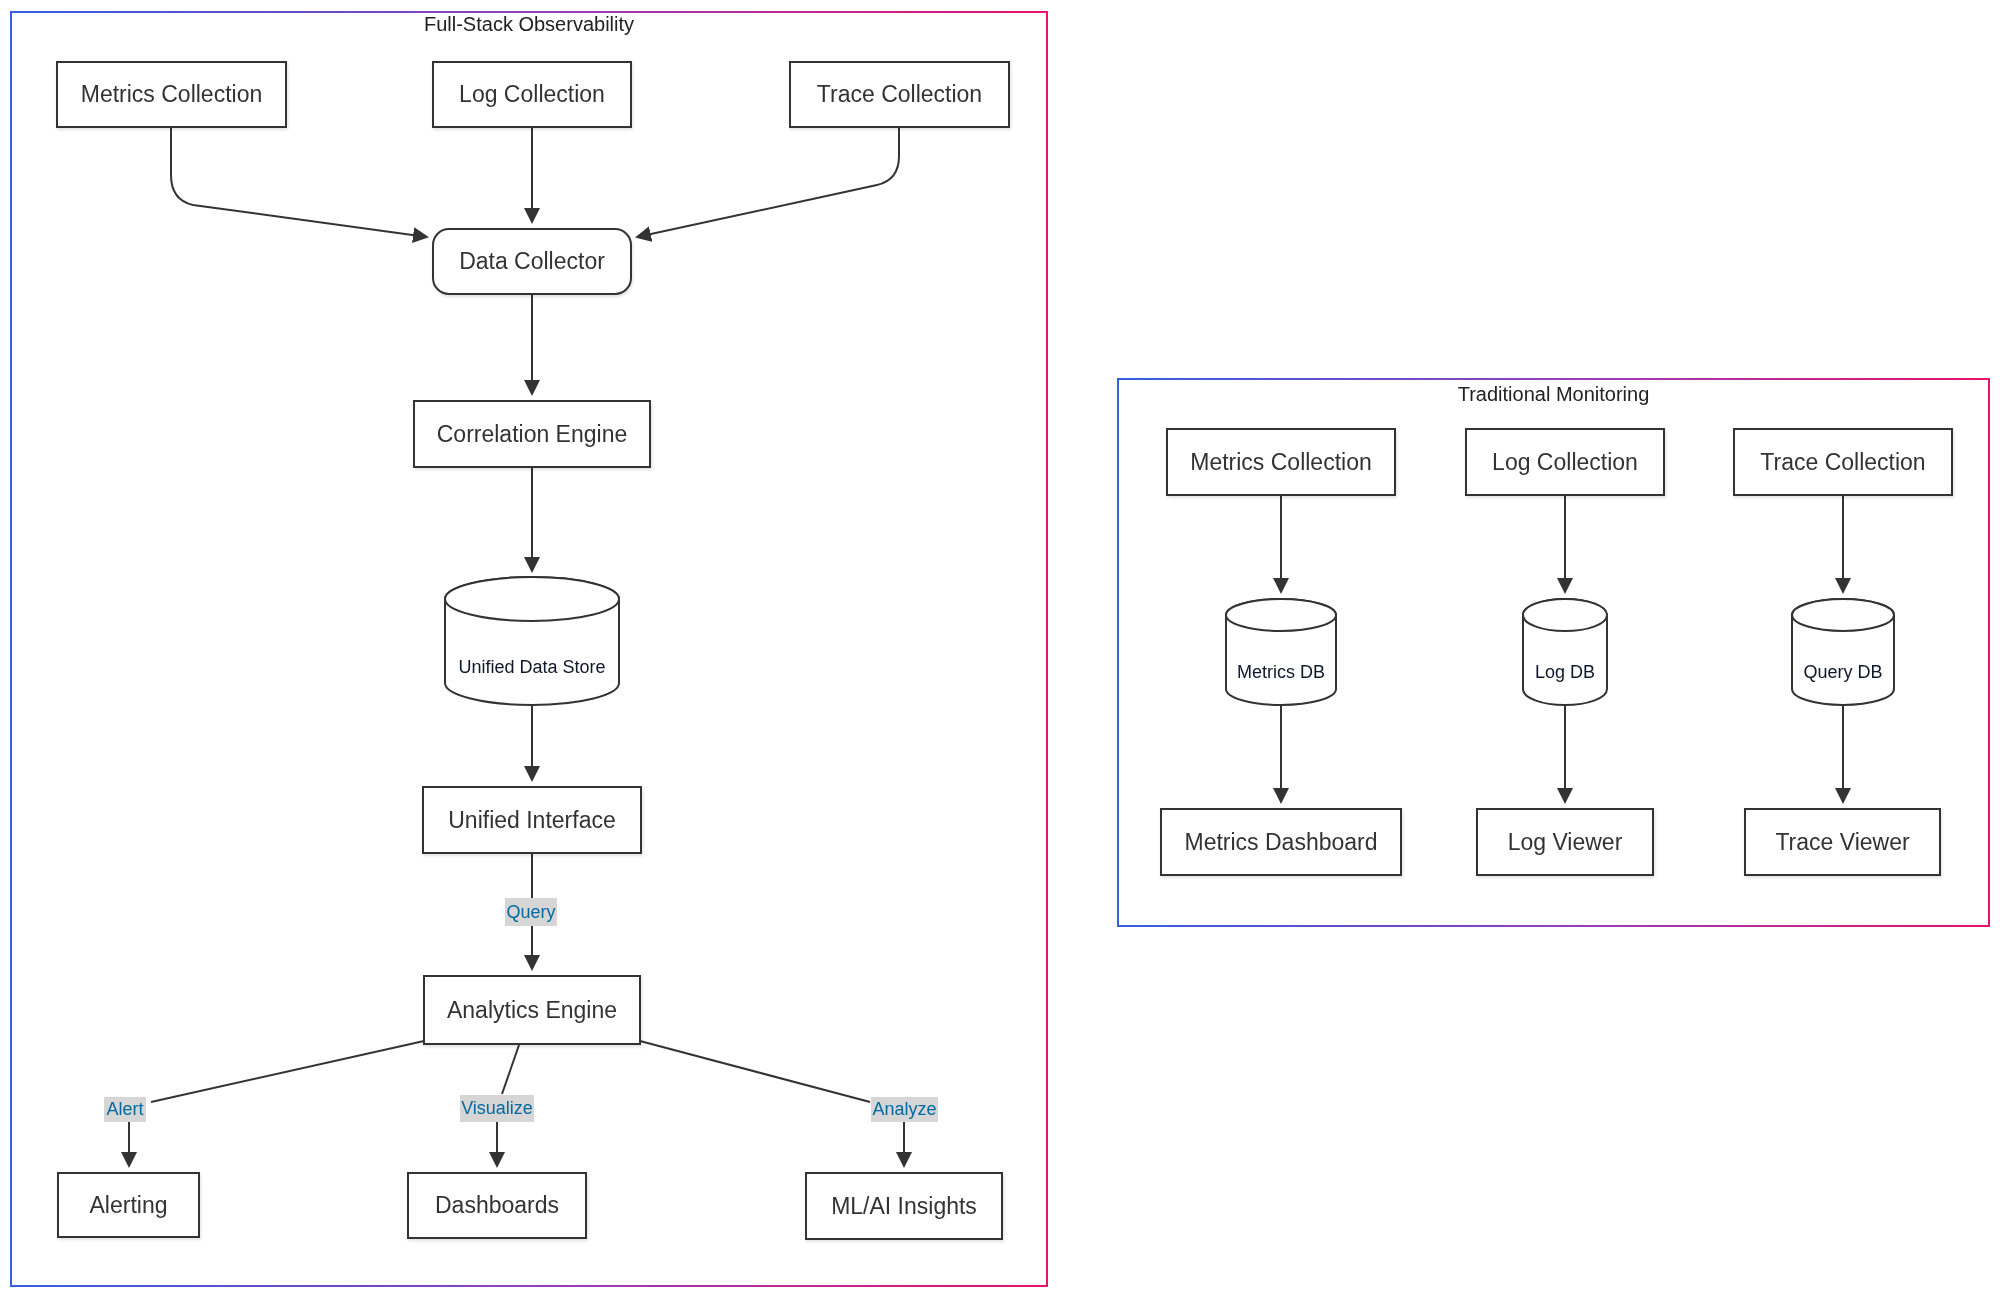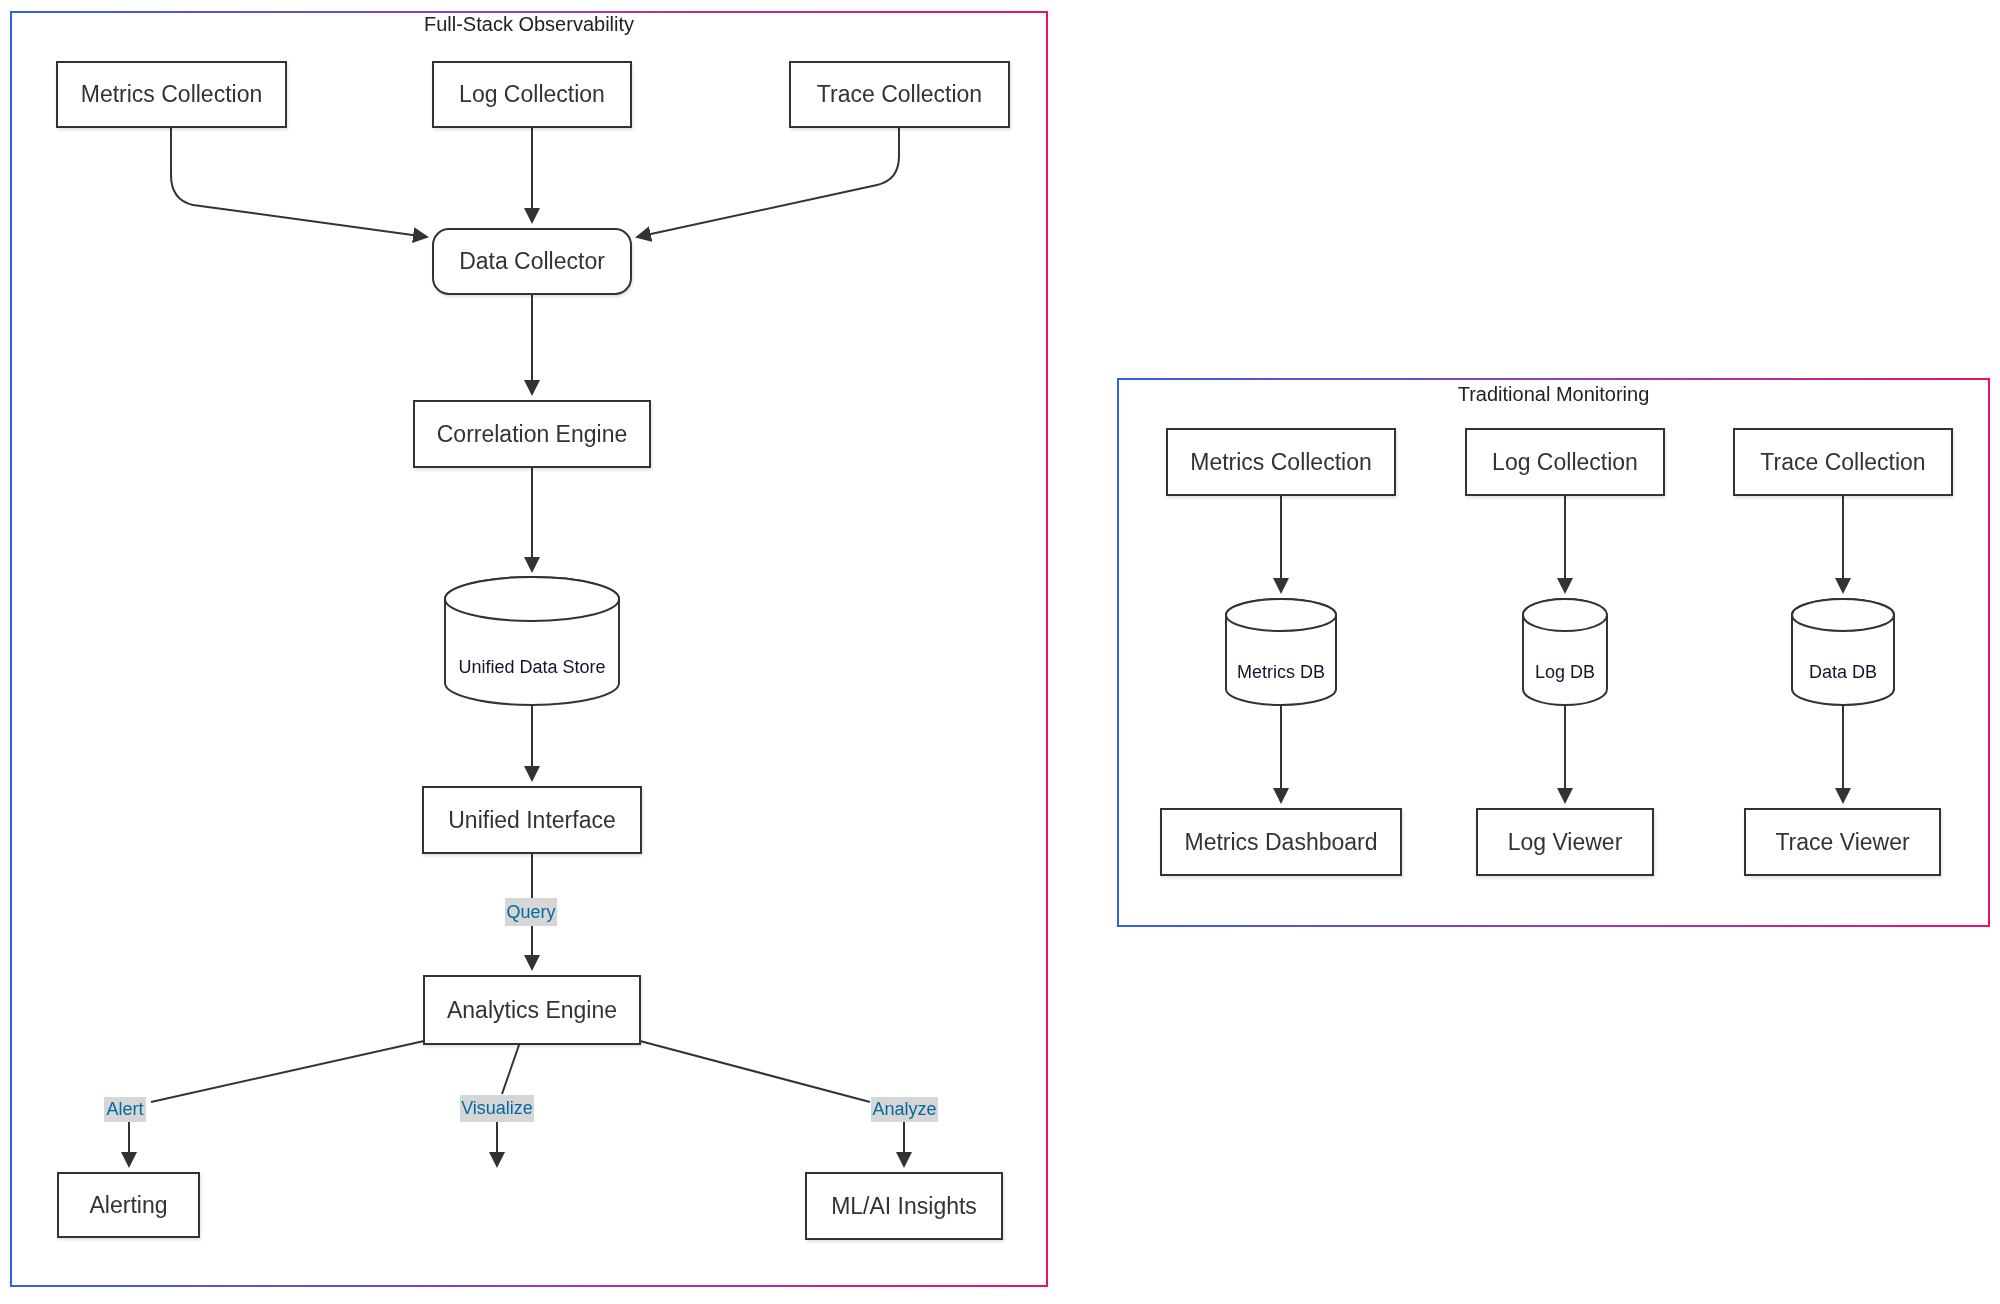--- a/index.html
+++ b/index.html
@@ -124,20 +124,21 @@
     <svg width="176" height="130" viewBox="0 0 176 130">
       <path d="M1,23 A87,22 0 0 1 175,23 L175,107 A87,22 0 0 1 1,107 Z" fill="#ffffff" stroke="#333333" stroke-width="2"></path>
       <ellipse cx="88" cy="23" rx="87" ry="22" fill="#ffffff" stroke="#333333" stroke-width="2"></ellipse>
     </svg>
     <span class="cyl-label">Unified Data Store</span>
   </div>
 
   <div class="node" style="left:422px; top:786px; width:220px; height:68px;">Unified Interface</div>
   <div class="node" style="left:423px; top:975px; width:218px; height:70px;">Analytics Engine</div>
   <div class="node" style="left:57px; top:1172px; width:143px; height:66px;">Alerting</div>
+  <div class="node" style="left:407px; top:1172px; width:180px; height:67px;">Dashboards</div>
   <div class="node" style="left:805px; top:1172px; width:198px; height:68px;">ML/AI Insights</div>
 
   <div class="edge-label" style="left:505px; top:898px; width:52px; height:28px;">Query</div>
   <div class="edge-label" style="left:104px; top:1097px; width:42px; height:25px;">Alert</div>
   <div class="edge-label" style="left:460px; top:1095px; width:74px; height:27px;">Visualize</div>
   <div class="edge-label" style="left:871px; top:1097px; width:67px; height:25px;">Analyze</div>
 
   <div class="node" style="left:1166px; top:428px; width:230px; height:68px;">Metrics Collection</div>
   <div class="node" style="left:1465px; top:428px; width:200px; height:68px;">Log Collection</div>
   <div class="node" style="left:1733px; top:428px; width:220px; height:68px;">Trace Collection</div>
@@ -154,20 +155,20 @@
       <path d="M1,17 A42,16 0 0 1 85,17 L85,91 A42,16 0 0 1 1,91 Z" fill="#ffffff" stroke="#333333" stroke-width="2"></path>
       <ellipse cx="43" cy="17" rx="42" ry="16" fill="#ffffff" stroke="#333333" stroke-width="2"></ellipse>
     </svg>
     <span class="cyl-label">Log DB</span>
   </div>
   <div class="cyl" style="left:1791px; top:598px; width:104px; height:108px; padding-top:20px;">
     <svg width="104" height="108" viewBox="0 0 104 108">
       <path d="M1,17 A51,16 0 0 1 103,17 L103,91 A51,16 0 0 1 1,91 Z" fill="#ffffff" stroke="#333333" stroke-width="2"></path>
       <ellipse cx="52" cy="17" rx="51" ry="16" fill="#ffffff" stroke="#333333" stroke-width="2"></ellipse>
     </svg>
-    <span class="cyl-label">Data DB</span>
+    <span class="cyl-label">Query DB</span>
   </div>
 
   <div class="node" style="left:1160px; top:808px; width:242px; height:68px;">Metrics Dashboard</div>
   <div class="node" style="left:1476px; top:808px; width:178px; height:68px;">Log Viewer</div>
   <div class="node" style="left:1744px; top:808px; width:197px; height:68px;">Trace Viewer</div>
 
 </div>
 
 </body></html>

